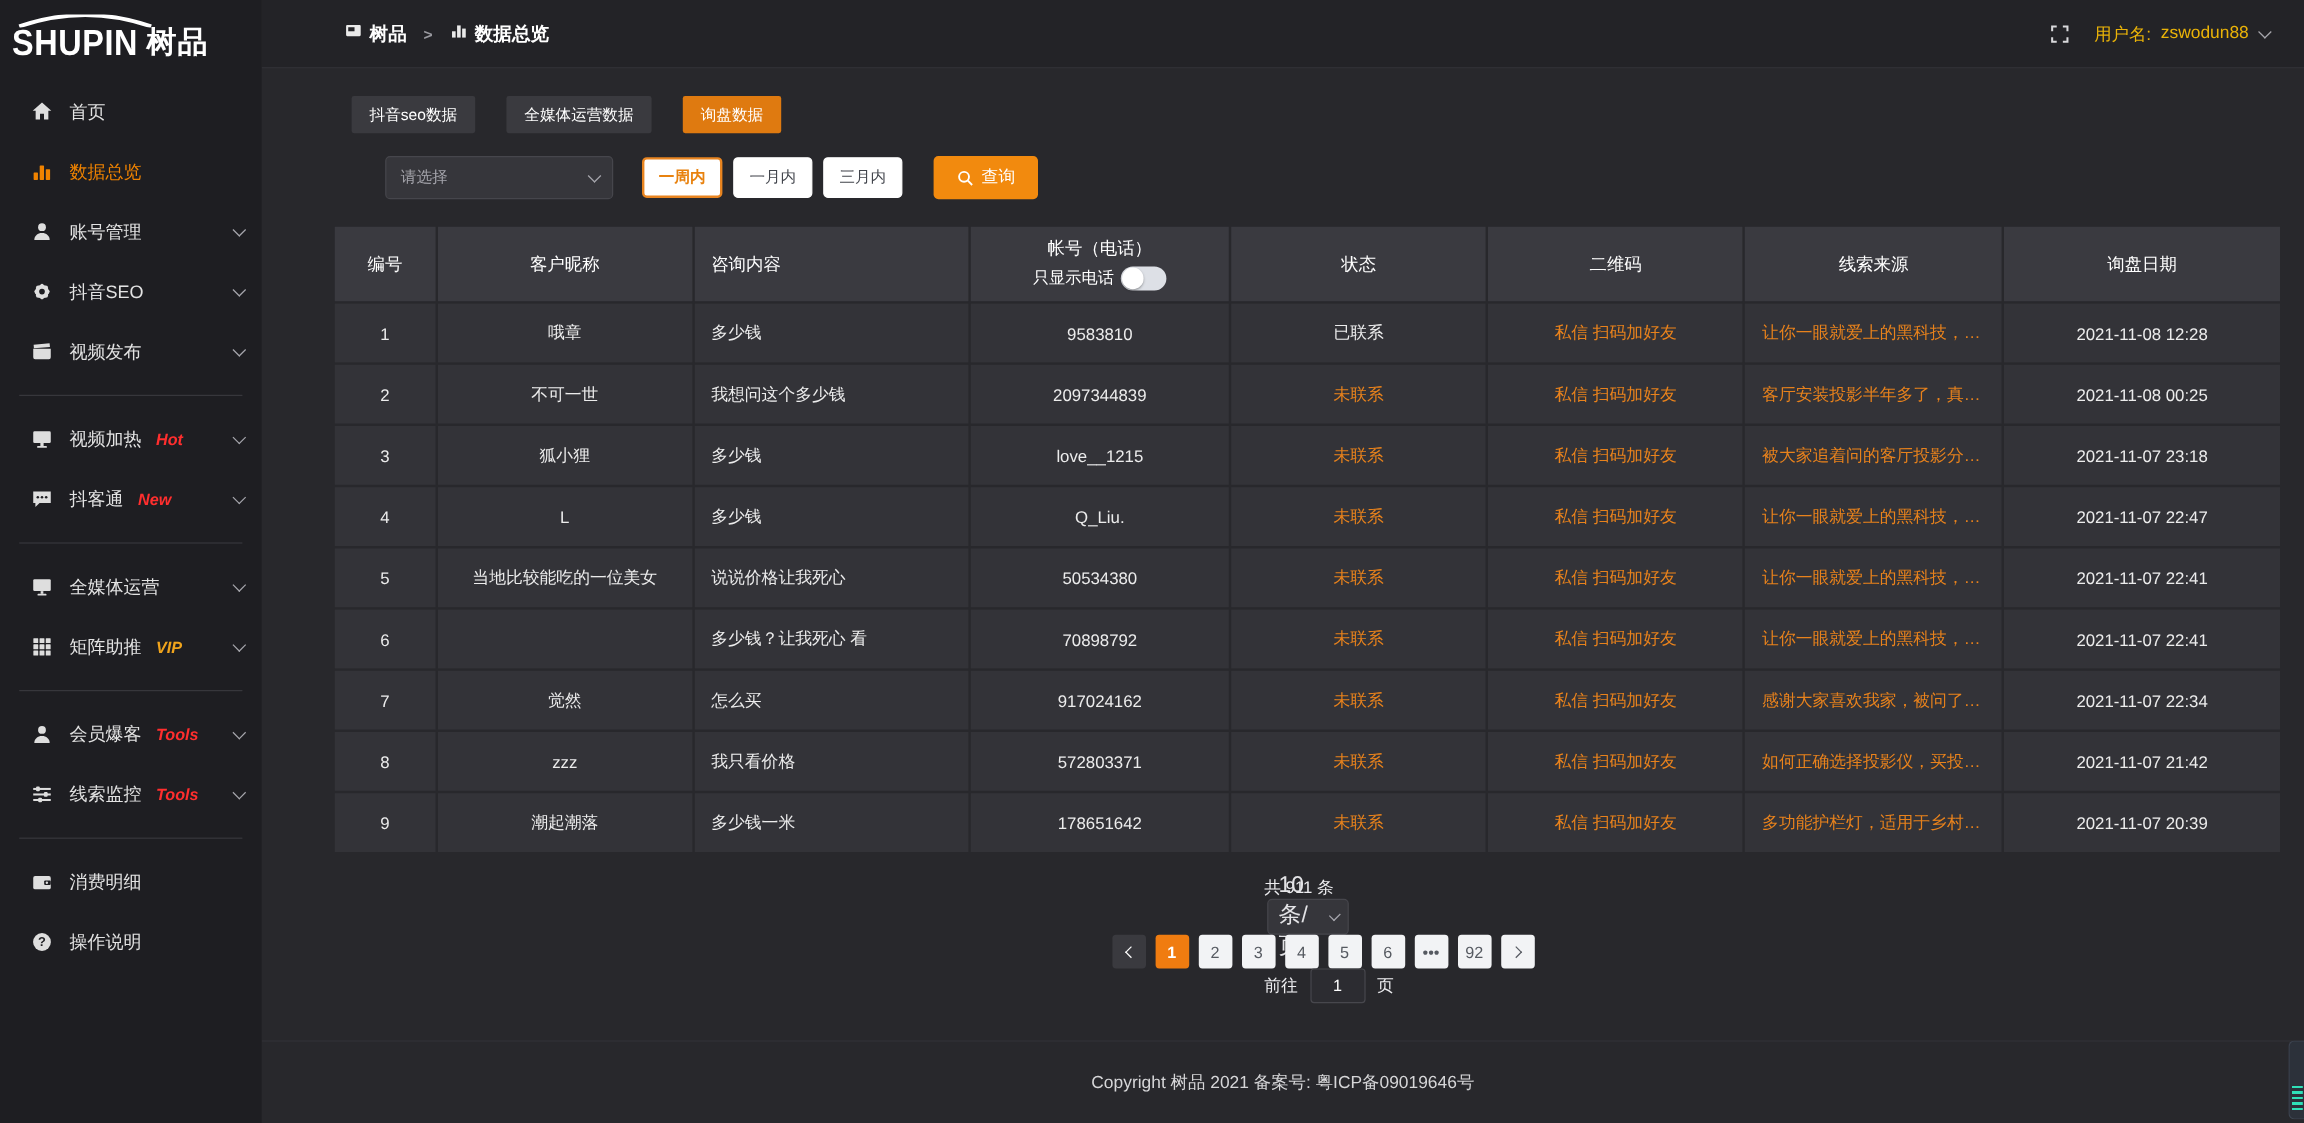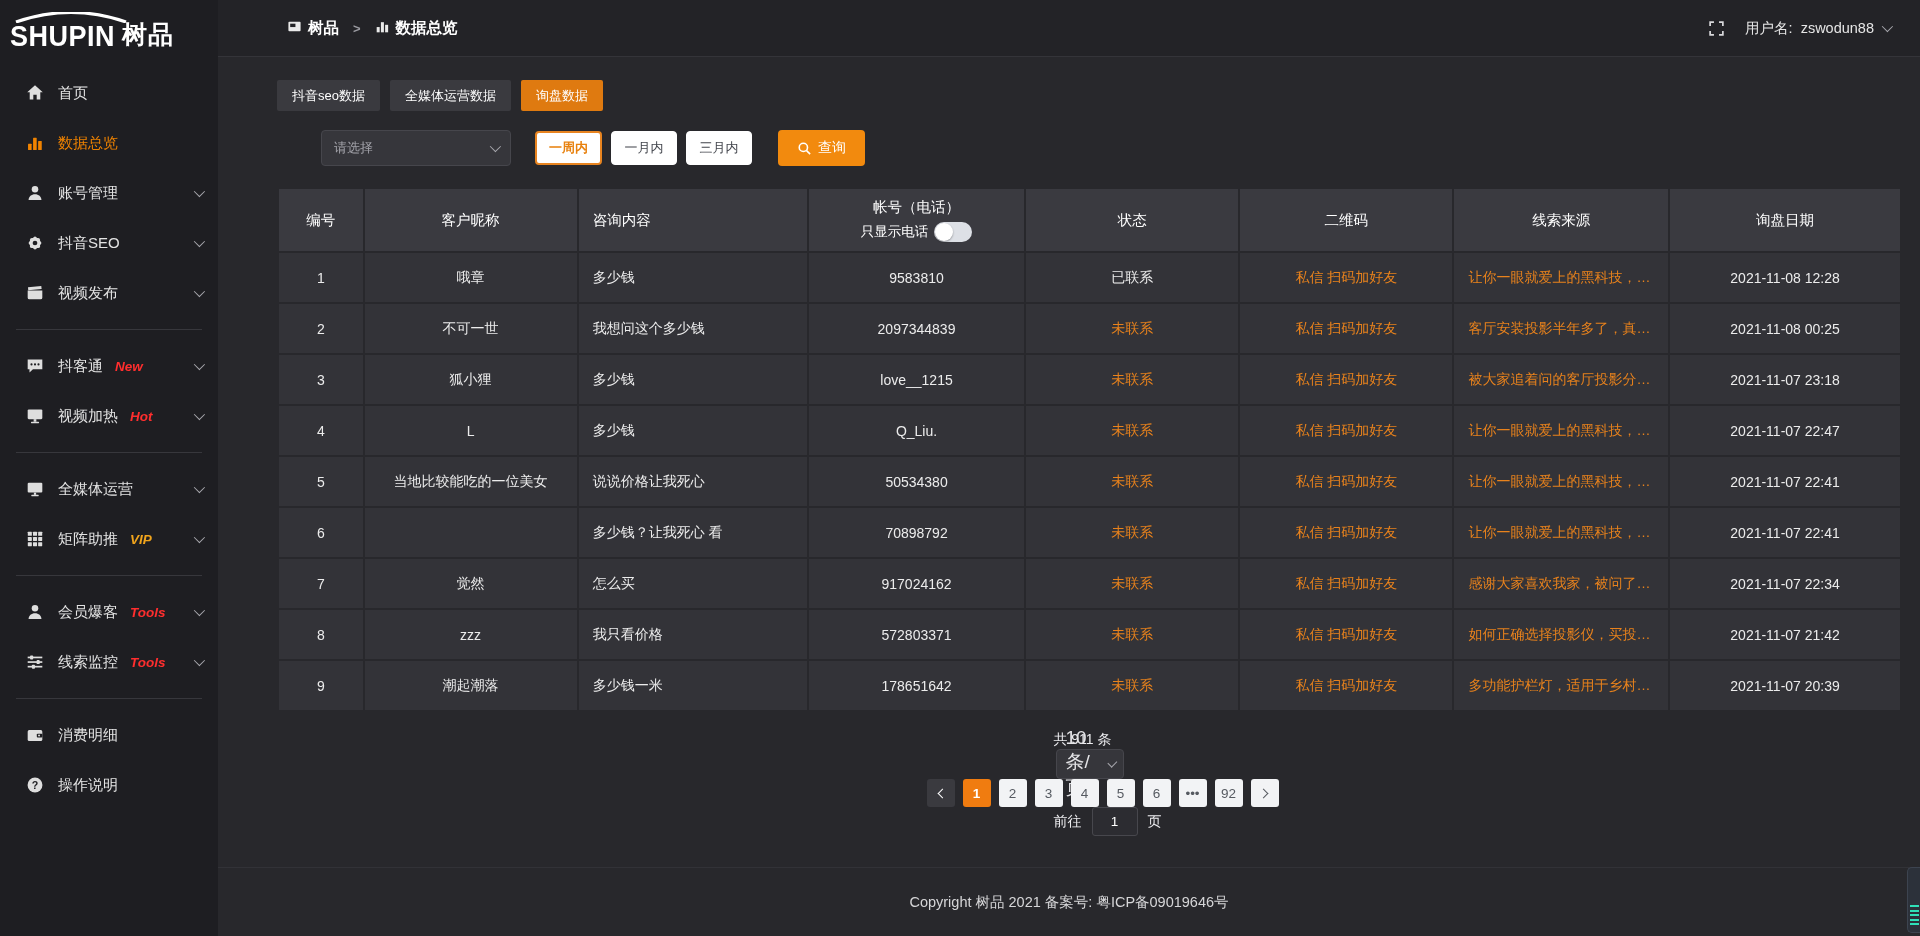--- a/index.html
+++ b/index.html
@@ -25,25 +25,25 @@
   .mi-chev { margin-left:auto; }
   .chev { display:inline-block; width:8px; height:8px; border-right:1.6px solid #a7a7ad; border-bottom:1.6px solid #a7a7ad; transform:rotate(45deg) translateY(-2px); }
   .menu-divider { height:1px; background:#37373c; margin:11px 16px; }
   
   .topbar { position:absolute; left:218px; top:0; right:0; height:57px; background:#232327; border-bottom:1px solid #343439; display:flex; align-items:center; padding:0 30px 0 69px; z-index:2; }
   .breadcrumb { display:flex; align-items:center; gap:10px; }
   .bc-item { display:flex; align-items:center; gap:6px; font-size:15.5px; font-weight:bold; color:#fff; cursor:pointer; }
   .bc-sep { color:#9a9aa0; font-size:13px; font-weight:bold; padding:0 4px; }
   .topbar-right { margin-left:auto; display:flex; align-items:center; gap:20px; }
   .fs-icon { display:flex; cursor:pointer; }
-  .user-box { display:flex; align-items:center; gap:8px; font-size:14.5px; color:#e5e5e5; cursor:pointer; }
+  .user-box { display:flex; align-items:center; gap:8px; font-size:14.5px; color:#eab308; cursor:pointer; }
   
   .content { position:absolute; left:218px; top:58px; right:0; bottom:0; padding:22px 18px 0 59px; }
   .tabs { display:flex; gap:10px; }
-  .tab { height:31px; padding:0 15px; background:#3a3a3f; color:#fff; font-size:13px; display:flex; align-items:center; cursor:pointer; border-radius:2px; }
+  .tab { height:31px; padding:0 15px; background:#3a3a3f; color:#fff; font-size:13px; display:flex; align-items:center; cursor:pointer; border-radius:2px;margin-left:16px; }
   .tab.active { background:#df7a10; }
   .filters { margin-top:19px; display:flex; align-items:center;padding-left:44px; }
   .select { width:190px; height:36px; background:#36363b; border:1px solid #46464c; border-radius:4px; display:flex; align-items:center; justify-content:space-between; padding:0 12px; color:#a3a3aa; font-size:13px; cursor:pointer; }
   .periods { display:flex; margin-left:24px; gap:9px; }
   .period-btn { height:34px; min-width:66px; padding:0 12px; background:#fff; border:1px solid #fff; border-radius:4px; color:#42454c; font-size:13px; display:flex; align-items:center; justify-content:center; cursor:pointer; }
   .period-btn.active { border:2px solid #e88420; color:#e8820f; font-weight:bold; }
   .search-btn { margin-left:26px; height:36px; padding:0 19px; background:#f28a0e; border:none; border-radius:4px; color:#fff; font-size:14px; display:flex; align-items:center; gap:6px; cursor:pointer; font-family:inherit; }
   
   .table-wrap { margin-top:21px; }
   table { width:100%; border-collapse:separate; border-spacing:2px; table-layout:fixed; }
@@ -143,44 +143,44 @@
             </g>
           </svg>
         </span>
         <span>视频发布</span>
         <span class="mi-chev chev"></span>
       </div>
       <div class="menu-divider"></div>
       <div class="menu-item">
         <span class="mi-icon">
           <svg viewBox="0 0 16 16" width="18" height="18">
+            <g fill="currentColor">
+              <rect x="1.5" y="2.2" width="13" height="8.6" rx="1"></rect>
+              <rect x="6.8" y="10.8" width="2.4" height="2.3"></rect>
+              <rect x="4.4" y="13.1" width="7.2" height="1.3" rx=".4"></rect>
+            </g>
+          </svg>
+        </span>
+        <span>视频加热</span>
+        <span class="mi-badge ">Hot</span>
+        <span class="mi-chev chev"></span>
+      </div>
+      <div class="menu-item">
+        <span class="mi-icon">
+          <svg viewBox="0 0 16 16" width="18" height="18">
             <path d="M1.5 2.3h13v8.6H6.2l-3.1 2.9v-2.9H1.5z" fill="currentColor"></path>
             <g fill="#1e1e22">
               <circle cx="4.9" cy="6.6" r=".95"></circle>
               <circle cx="8" cy="6.6" r=".95"></circle>
               <circle cx="11.1" cy="6.6" r=".95"></circle>
             </g>
           </svg>
         </span>
         <span>抖客通</span>
         <span class="mi-badge ">New</span>
-        <span class="mi-chev chev"></span>
-      </div>
-      <div class="menu-item">
-        <span class="mi-icon">
-          <svg viewBox="0 0 16 16" width="18" height="18">
-            <g fill="currentColor">
-              <rect x="1.5" y="2.2" width="13" height="8.6" rx="1"></rect>
-              <rect x="6.8" y="10.8" width="2.4" height="2.3"></rect>
-              <rect x="4.4" y="13.1" width="7.2" height="1.3" rx=".4"></rect>
-            </g>
-          </svg>
-        </span>
-        <span>视频加热</span>
-        <span class="mi-badge ">Hot</span>
         <span class="mi-chev chev"></span>
       </div>
       <div class="menu-divider"></div>
       <div class="menu-item">
         <span class="mi-icon">
           <svg viewBox="0 0 16 16" width="18" height="18">
             <g fill="currentColor">
               <rect x="1.5" y="2.4" width="13" height="8.8" rx="1"></rect>
               <rect x="7" y="11.2" width="2" height="2"></rect>
               <rect x="4.7" y="13.2" width="6.6" height="1.3" rx=".4"></rect>

